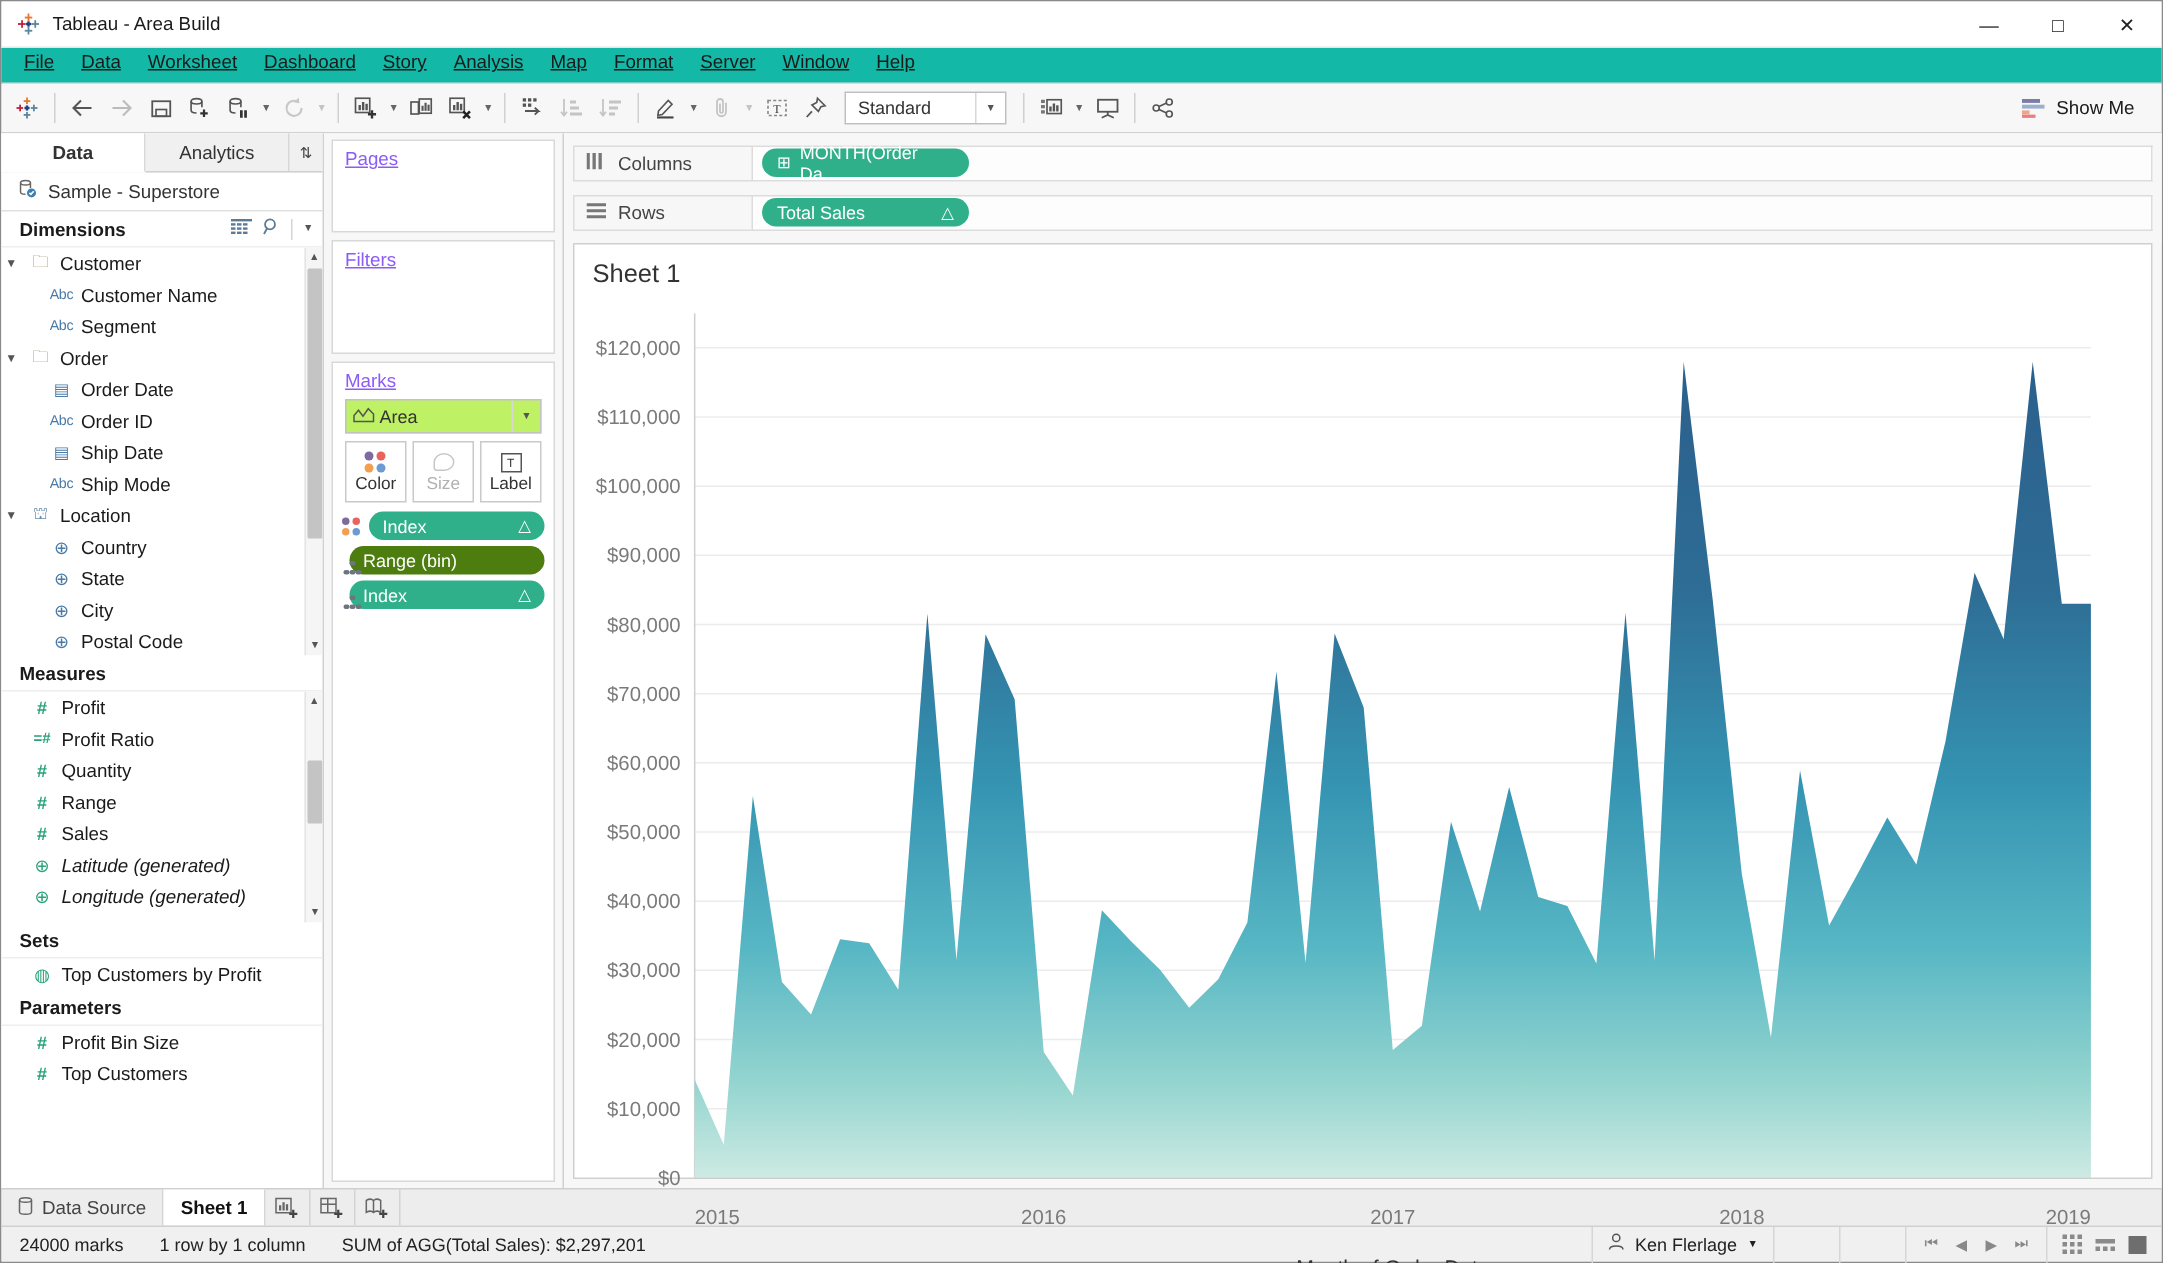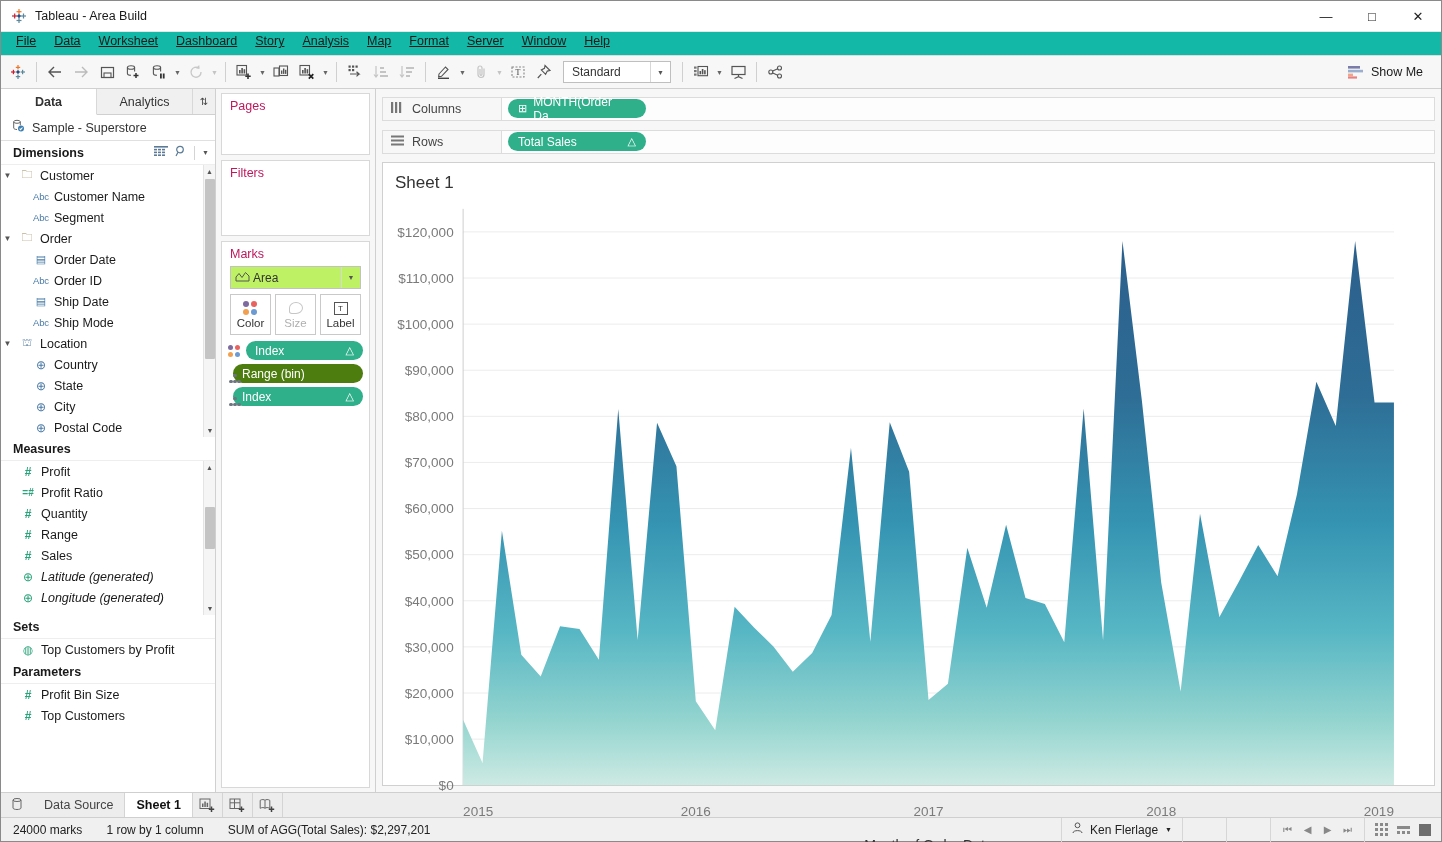--- a/index.html
+++ b/index.html
@@ -147,21 +147,21 @@
   .vs-thumb { position: absolute; left: 1px; width: 10px; background: #c4c4c4; border-radius: 1px; }
 
   
   .cards {
     width: 160px; min-width: 160px;
     background: #f7f7f7;
     border-right: 1px solid #d0d0d0;
     padding: 4px 5px; display: flex; flex-direction: column; gap: 5px;
   }
   .card { background: #fff; border: 1px solid #d8d8d8; }
-  .card-title { font-size: 12.5px; color: #be185d; padding: 5px 8px 3px; }
+  .card-title { font-size: 12.5px; color: #8b5cf6; padding: 5px 8px 3px; text-decoration: underline; }
   .card.pages { height: 62px; }
   .card.filters { height: 76px; }
   .card.marks { flex: 1; display: flex; flex-direction: column; }
   .marktype {
     margin: 2px 8px 5px; height: 23px;
     border: 1px solid #c2c2c2; background: #bef264;
     display: flex; align-items: center; font-size: 12px;
   }
   .marktype .mi { width: 22px; text-align: center; color: #555; font-size: 11px; }
   .marktype .ml { flex: 1; }
@@ -232,21 +232,21 @@
 
   .axis-lbl { font-size: 11.5px; fill: #7a7a7a; }
   .axis-title { font-size: 12px; fill: #333; }
 
   
   .tabbar {
     height: 25px; min-height: 25px; display: flex; align-items: stretch;
     background: #ededed; border-top: 1px solid #cfcfcf;
   }
   .tabitem {
-    display: flex; align-items: center; gap: 22px; padding: 0 11px;
+    display: flex; align-items: center; gap: 6px; padding: 0 11px;
     font-size: 12.5px; color: #444; border-right: 1px solid #d4d4d4;
   }
   .tabitem.active { background: #fff; color: #111; font-weight: bold; }
   .tabadd { width: 30px; display: flex; align-items: center; justify-content: center; border-right: 1px solid #d4d4d4; color: #555; font-size: 12px; }
   .tabrest { flex: 1; }
   .statusbar {
     height: 24px; min-height: 24px; display: flex; align-items: center;
     background: #f0f0f0; border-top: 1px solid #cfcfcf;
     font-size: 12px; color: #222;
   }

